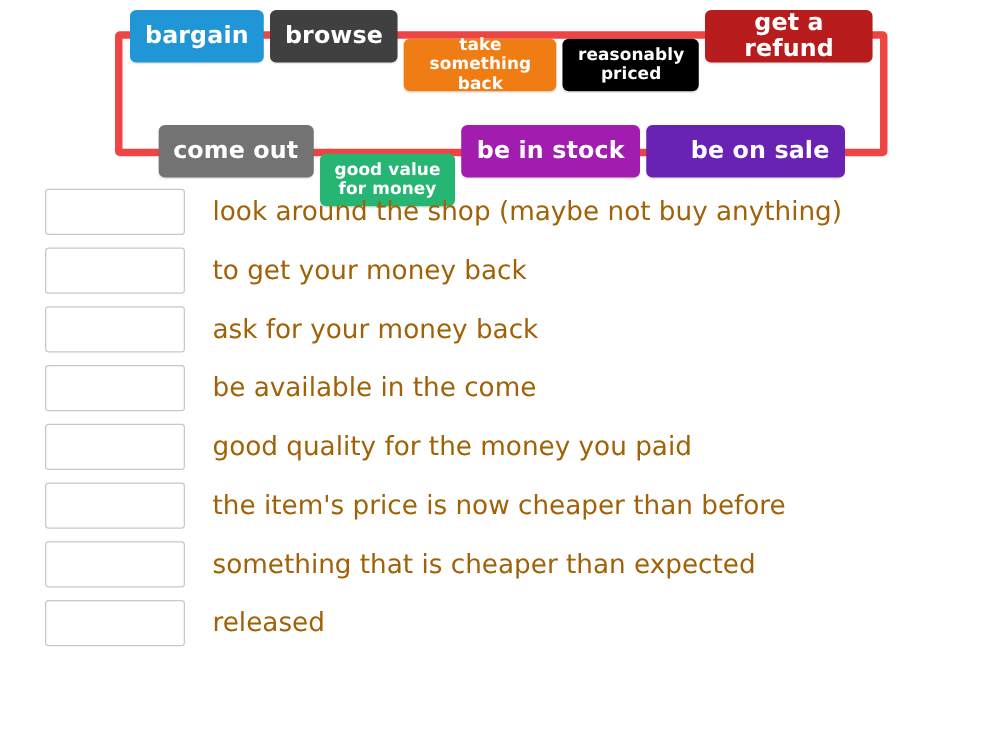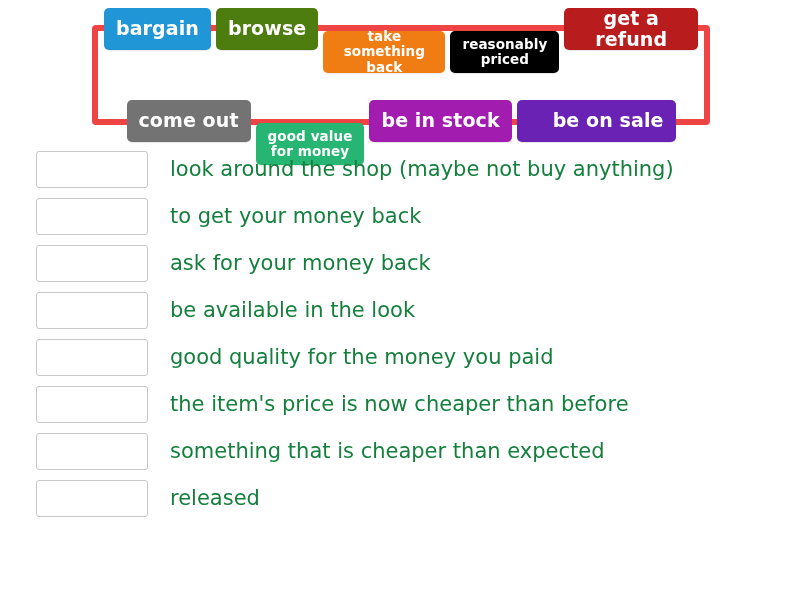--- a/index.html
+++ b/index.html
@@ -91,32 +91,32 @@
     height: 37px;
     border: 1px solid #c8c8c8;
     border-radius: 3px;
     background: #ffffff;
     flex: 0 0 auto;
   }
   .definition {
     margin-left: 22px;
     font-size: 21px;
     line-height: 1.1;
-    color: #15803d;
+    color: #a16207;
     white-space: nowrap;
     font-weight: normal;
   }
 </style>
 </head>
 <body>
 
 <div id="tile-bank">
     <div class="tile-row">
       <div class="tile one-line" style="background: rgb(33, 150, 214);">bargain</div>
-      <div class="tile one-line" style="background: #4d7c0f;">browse</div>
+      <div class="tile one-line" style="background: #404040;">browse</div>
       <div class="tile two-line" style="background: rgb(240, 124, 20);">take something
 back</div>
       <div class="tile two-line" style="background: #000000;">reasonably
 priced</div>
       <div class="tile one-line" style="background: #b91c1c;">get a refund</div>
     </div>
     <div class="tile-row">
       <div class="tile one-line" style="background: #737373;">come out</div>
       <div class="tile two-line" style="background: rgb(38, 181, 115);">good value
 for money</div>
@@ -133,21 +133,21 @@
     <div class="answer-row">
       <div class="drop-box"></div>
       <div class="definition">to get your money back</div>
     </div>
     <div class="answer-row">
       <div class="drop-box"></div>
       <div class="definition">ask for your money back</div>
     </div>
     <div class="answer-row">
       <div class="drop-box"></div>
-      <div class="definition">be available in the look</div>
+      <div class="definition">be available in the come</div>
     </div>
     <div class="answer-row">
       <div class="drop-box"></div>
       <div class="definition">good quality for the money you paid</div>
     </div>
     <div class="answer-row">
       <div class="drop-box"></div>
       <div class="definition">the item's price is now cheaper than before</div>
     </div>
     <div class="answer-row">

